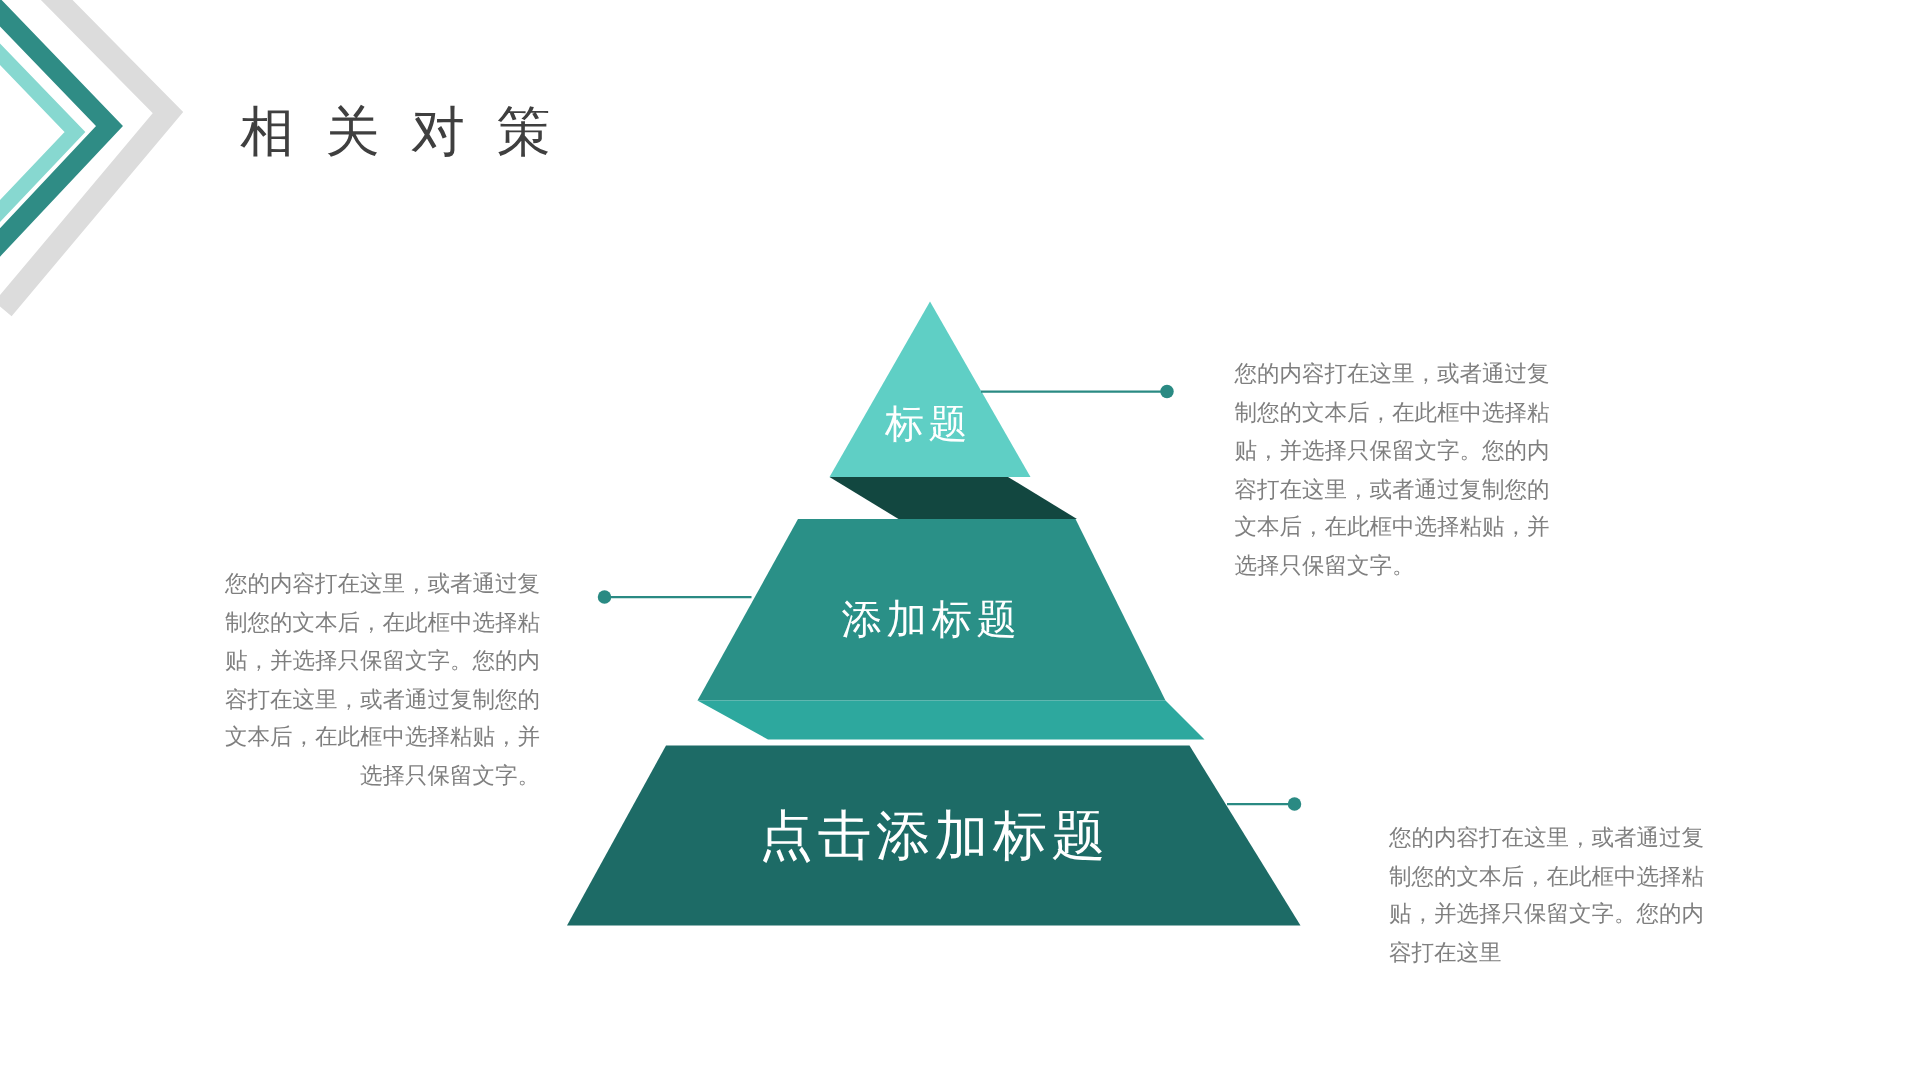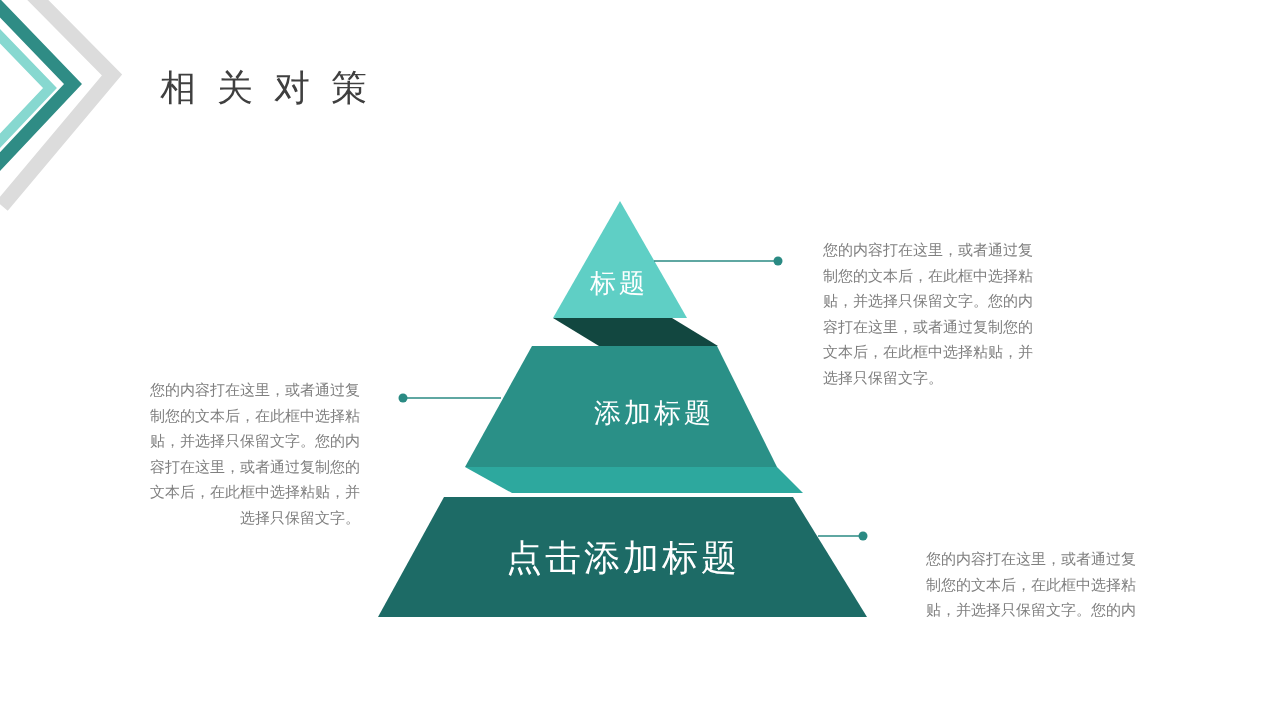--- a/index.html
+++ b/index.html
@@ -90,21 +90,21 @@
     <circle cx="778" cy="261" r="4.5" fill="#2A8A83"></circle>
 
     <line x1="403" y1="398" x2="501" y2="398" stroke-width="1.5" stroke="#2A8A83"></line>
     <circle cx="403" cy="398" r="4.5" fill="#2A8A83"></circle>
 
     <line x1="818" y1="536" x2="859" y2="536" stroke-width="1.5" stroke="#2A8A83"></line>
     <circle cx="863" cy="536" r="4.5" fill="#2A8A83"></circle>
   </svg>
 
   <div class="tier-label small" style="left:619px; top:283px;text-align:right;">标题</div>
-  <div class="tier-label" style="left:654px; top:413px;">添加标题</div>
+  <div class="tier-label" style="left:621px; top:413px;">添加标题</div>
   <div class="tier-label big" style="left:623px; top:558px;">点击添加标题</div>
 
   <div class="body-text align-right tb-left">
       <div>您的内容打在这里，或者通过复</div>
       <div>制您的文本后，在此框中选择粘</div>
       <div>贴，并选择只保留文字。您的内</div>
       <div>容打在这里，或者通过复制您的</div>
       <div>文本后，在此框中选择粘贴，并</div>
       <div>选择只保留文字。</div>
     </div>
@@ -115,15 +115,16 @@
       <div>贴，并选择只保留文字。您的内</div>
       <div>容打在这里，或者通过复制您的</div>
       <div>文本后，在此框中选择粘贴，并</div>
       <div>选择只保留文字。</div>
     </div>
 
   <div class="body-text align-left tb-bottom-right">
       <div>您的内容打在这里，或者通过复</div>
       <div>制您的文本后，在此框中选择粘</div>
       <div>贴，并选择只保留文字。您的内</div>
+      <div>容打在这里</div>
     </div>
 
 </div>
 
 </body></html>

